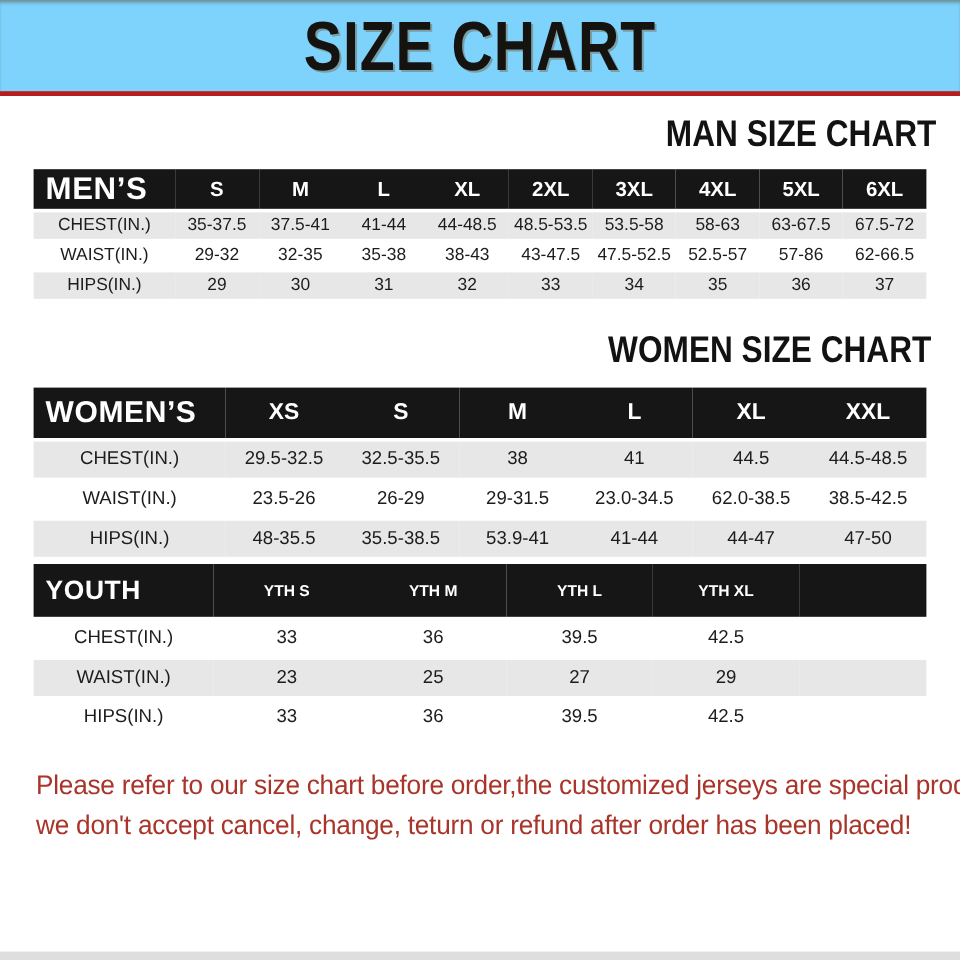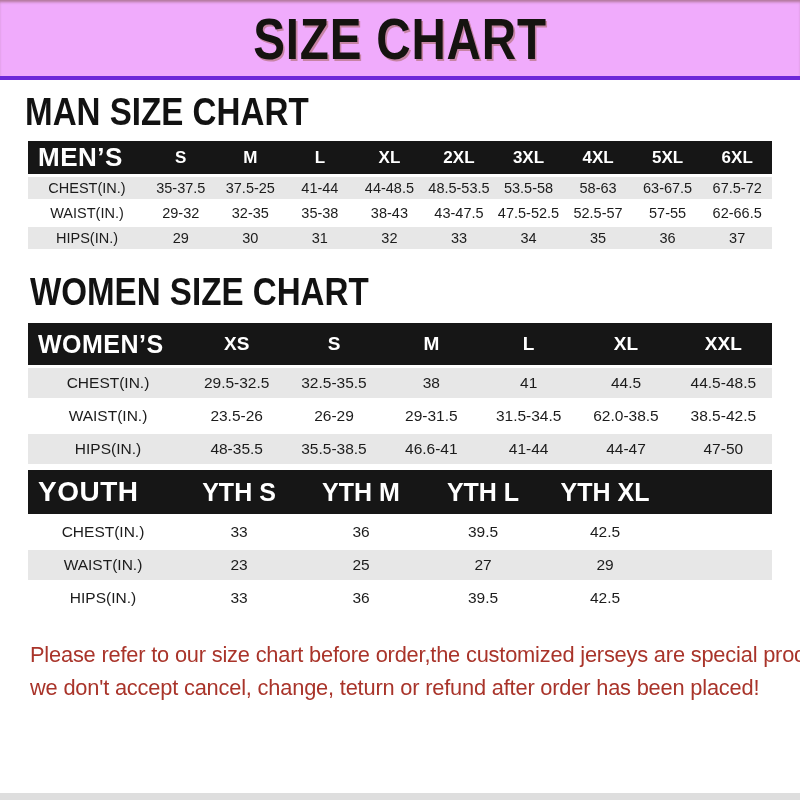--- a/index.html
+++ b/index.html
@@ -7,42 +7,42 @@
     width: 800px; height: 800px;
     background: #ffffff;
     font-family: "Liberation Sans", sans-serif;
     position: relative;
     overflow: hidden;
   }
 
   
   .banner {
     height: 76px;
-    background: #f0abfc;
-    border-bottom: 4px solid #6d28d9;
+    background: #7dd3fc;
+    border-bottom: 4px solid #b91c1c;
     box-shadow: inset 0 3px 3px -1px rgba(80,40,0,.4);
     display: flex; align-items: center; justify-content: center;
   }
   .banner h1 {
     margin: 0;
     font-size: 58px;
     font-weight: 900;
     color: #151310;
     letter-spacing: 1px;
     transform: scaleX(.82);
     text-shadow: 2px 2px 0 rgba(120,60,0,.35);
     white-space: nowrap;
   }
 
   
   h2.section-heading {
-    text-align: left;
+    text-align: right;
     margin: 0;
     line-height: 36px;
-    font-size: 39px;
+    font-size: 31px;
     font-weight: 900;
     color: #121212;
   }
   h2.section-heading > span { display: inline-block; transform: scaleX(.85); white-space: nowrap; }
   .section-men   h2.section-heading { margin: 14px 0 8px; }
   .section-women h2.section-heading { margin: 22px 0 10px; }
   .section-youth h2.section-heading { margin: 32px 0 12px; }
 
   
   table.size-table {
@@ -61,24 +61,24 @@
     overflow: hidden;
   }
   table.size-table thead th.corner-cell {
     text-align: left;
     padding-left: 10px;
     font-weight: 800;
     letter-spacing: .5px;
   }
   .men   thead th { height: 30px; font-size: 17px; }
   .women thead th { height: 40px; font-size: 19px; margin-left: 28px; }
-  .youth thead th { height: 42px; font-size: 25px; }
+  .youth thead th { height: 42px; font-size: 13px; }
   .men   thead th.corner-cell { font-size: 26px; }
   .women thead th.corner-cell { font-size: 25px; }
-  .youth thead th.corner-cell { font-size: 28px; }
+  .youth thead th.corner-cell { font-size: 22px; }
 
   table.size-table tbody td {
     text-align: center;
     color: #1c1c1c;
     white-space: nowrap;
     overflow: hidden;
   }
   .men   tbody td { height: 20px; font-size: 14.5px; }
   .women tbody td { height: 28px; font-size: 15.5px; }
   .youth tbody td { height: 28px; font-size: 15.5px; }
@@ -136,39 +136,39 @@
               <th>3XL</th>
               <th>4XL</th>
               <th>5XL</th>
               <th>6XL</th>
             </tr>
           </thead>
           <tbody>
             <tr class="stripe">
               <td>CHEST(IN.)</td>
               <td>35-37.5</td>
-              <td>37.5-25</td>
+              <td>37.5-41</td>
               <td>41-44</td>
               <td>44-48.5</td>
               <td>48.5-53.5</td>
               <td>53.5-58</td>
               <td>58-63</td>
               <td>63-67.5</td>
               <td>67.5-72</td>
             </tr>
             <tr class="">
               <td>WAIST(IN.)</td>
               <td>29-32</td>
               <td>32-35</td>
               <td>35-38</td>
               <td>38-43</td>
               <td>43-47.5</td>
               <td>47.5-52.5</td>
               <td>52.5-57</td>
-              <td>57-55</td>
+              <td>57-86</td>
               <td>62-66.5</td>
             </tr>
             <tr class="stripe">
               <td>HIPS(IN.)</td>
               <td>29</td>
               <td>30</td>
               <td>31</td>
               <td>32</td>
               <td>33</td>
               <td>34</td>
@@ -210,29 +210,29 @@
               <td>38</td>
               <td>41</td>
               <td>44.5</td>
               <td>44.5-48.5</td>
             </tr>
             <tr class="">
               <td>WAIST(IN.)</td>
               <td>23.5-26</td>
               <td>26-29</td>
               <td>29-31.5</td>
-              <td>31.5-34.5</td>
+              <td>23.0-34.5</td>
               <td>62.0-38.5</td>
               <td>38.5-42.5</td>
             </tr>
             <tr class="stripe">
               <td>HIPS(IN.)</td>
               <td>48-35.5</td>
               <td>35.5-38.5</td>
-              <td>46.6-41</td>
+              <td>53.9-41</td>
               <td>41-44</td>
               <td>44-47</td>
               <td>47-50</td>
             </tr>
           </tbody>
         </table>
       </section>
       <section class="section-youth">
         <table class="size-table youth">
           <colgroup>

